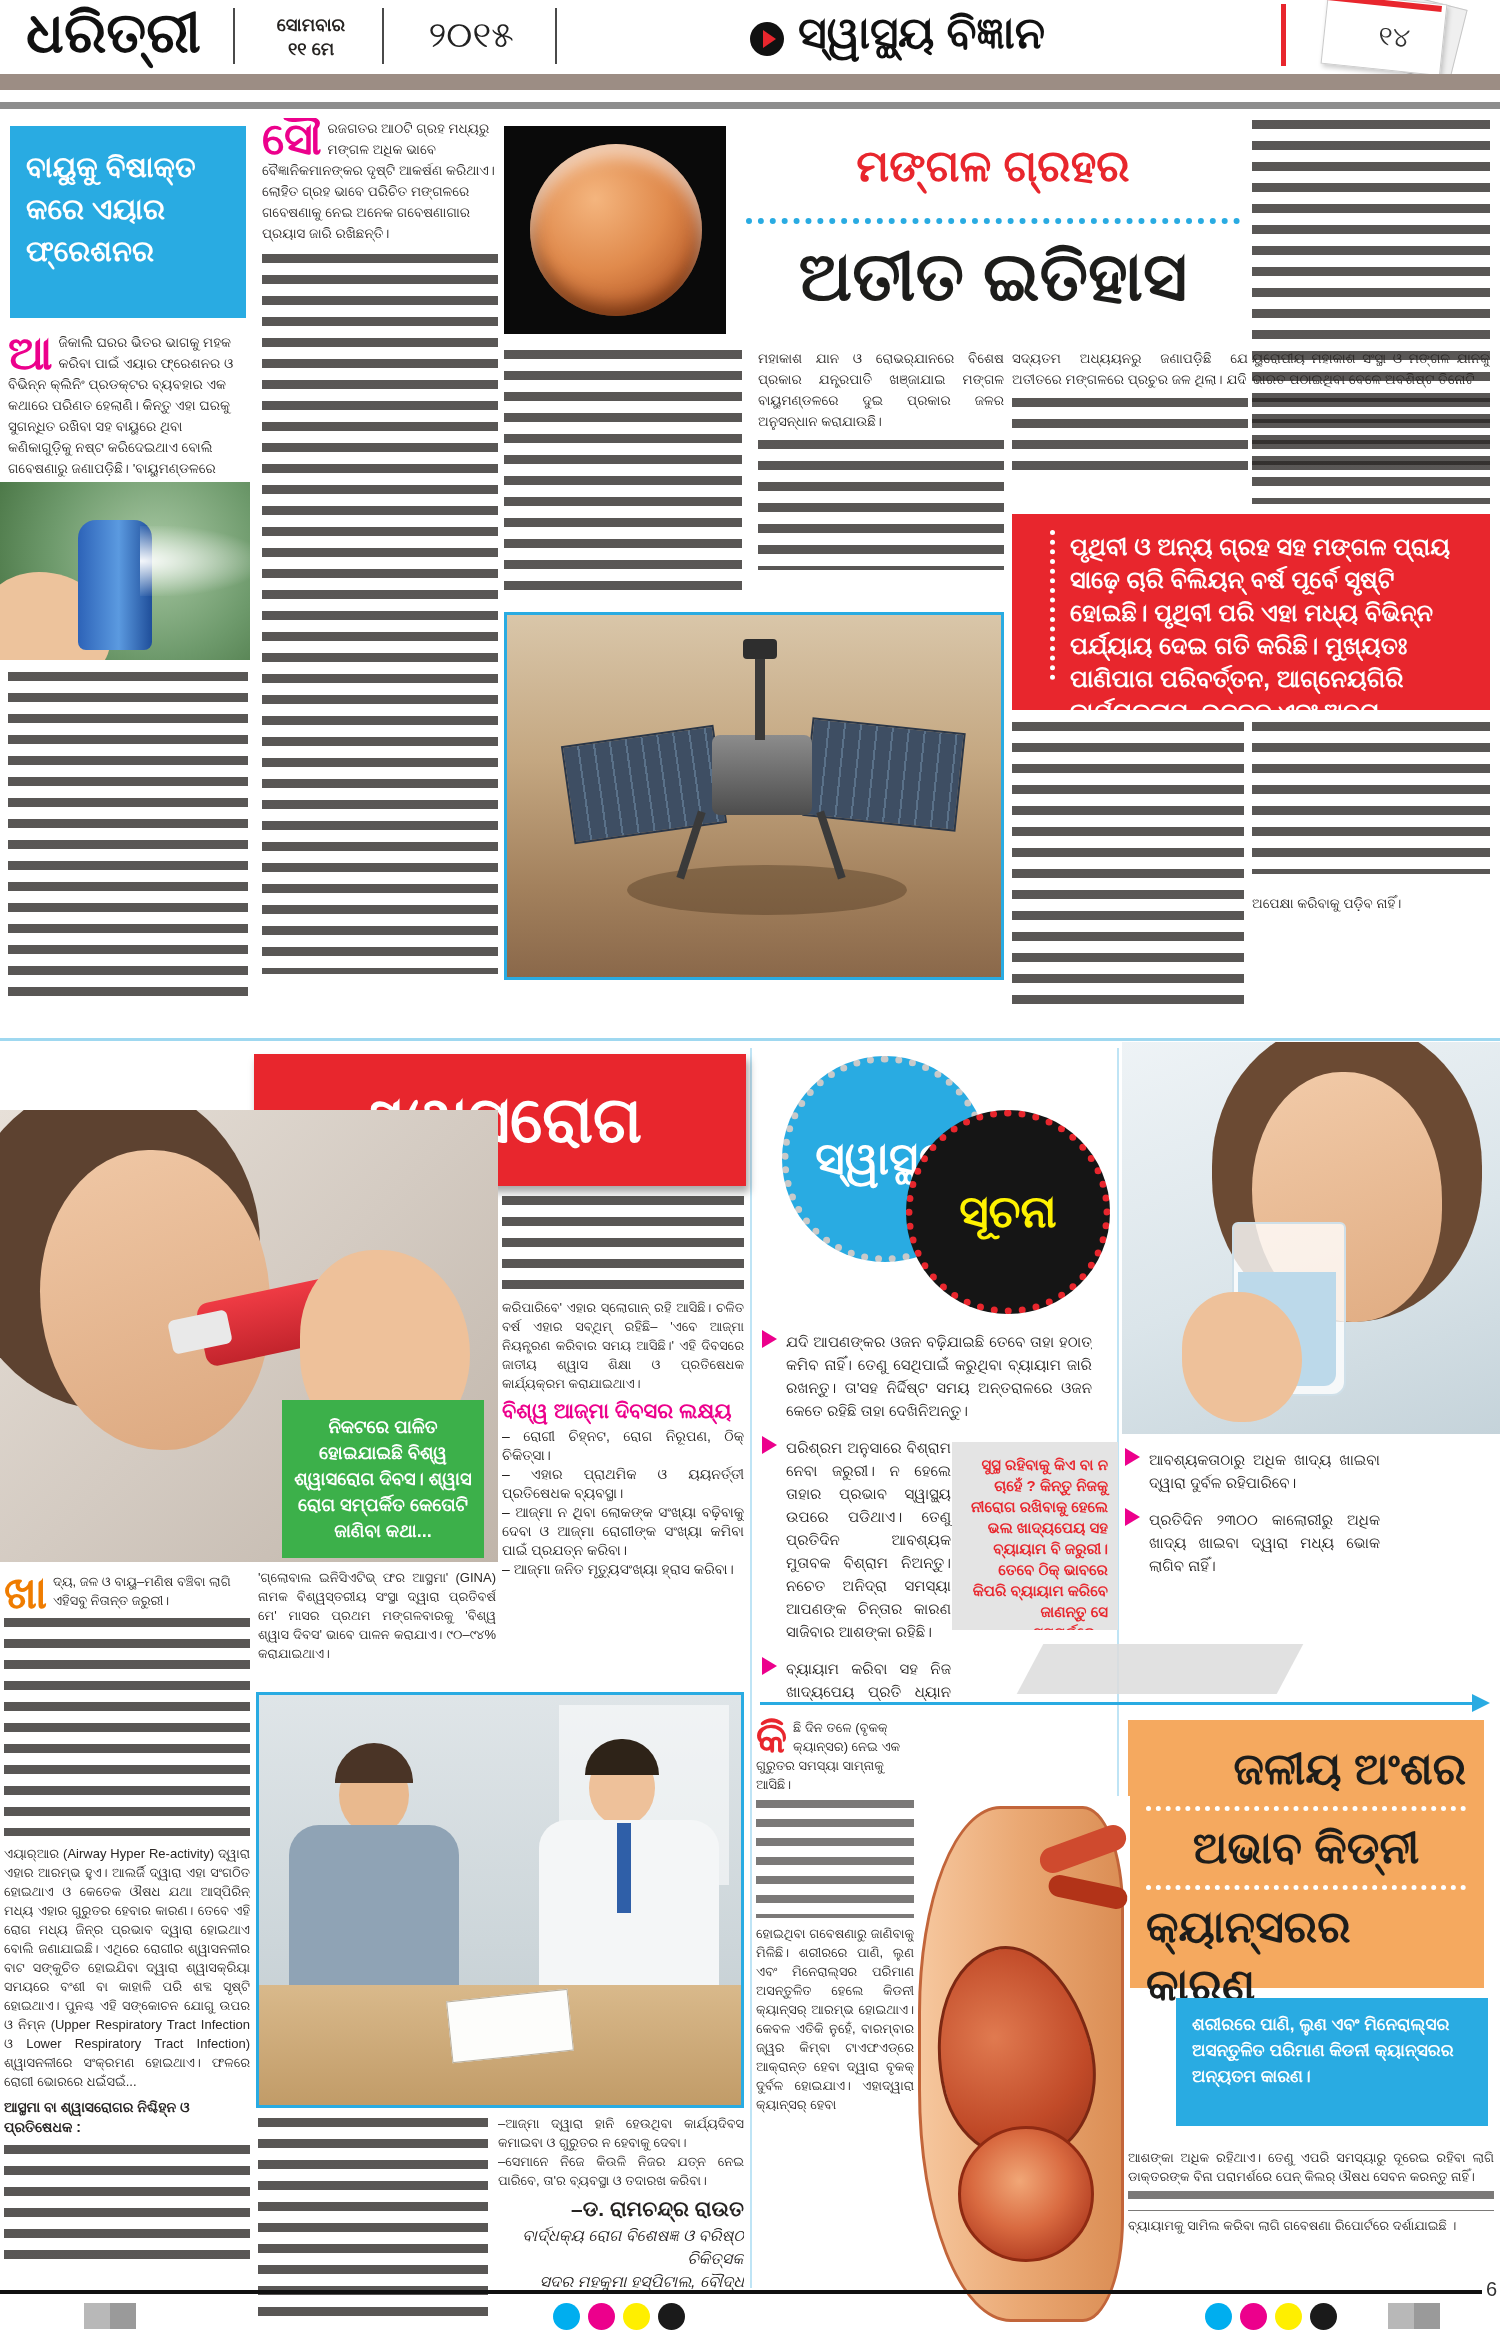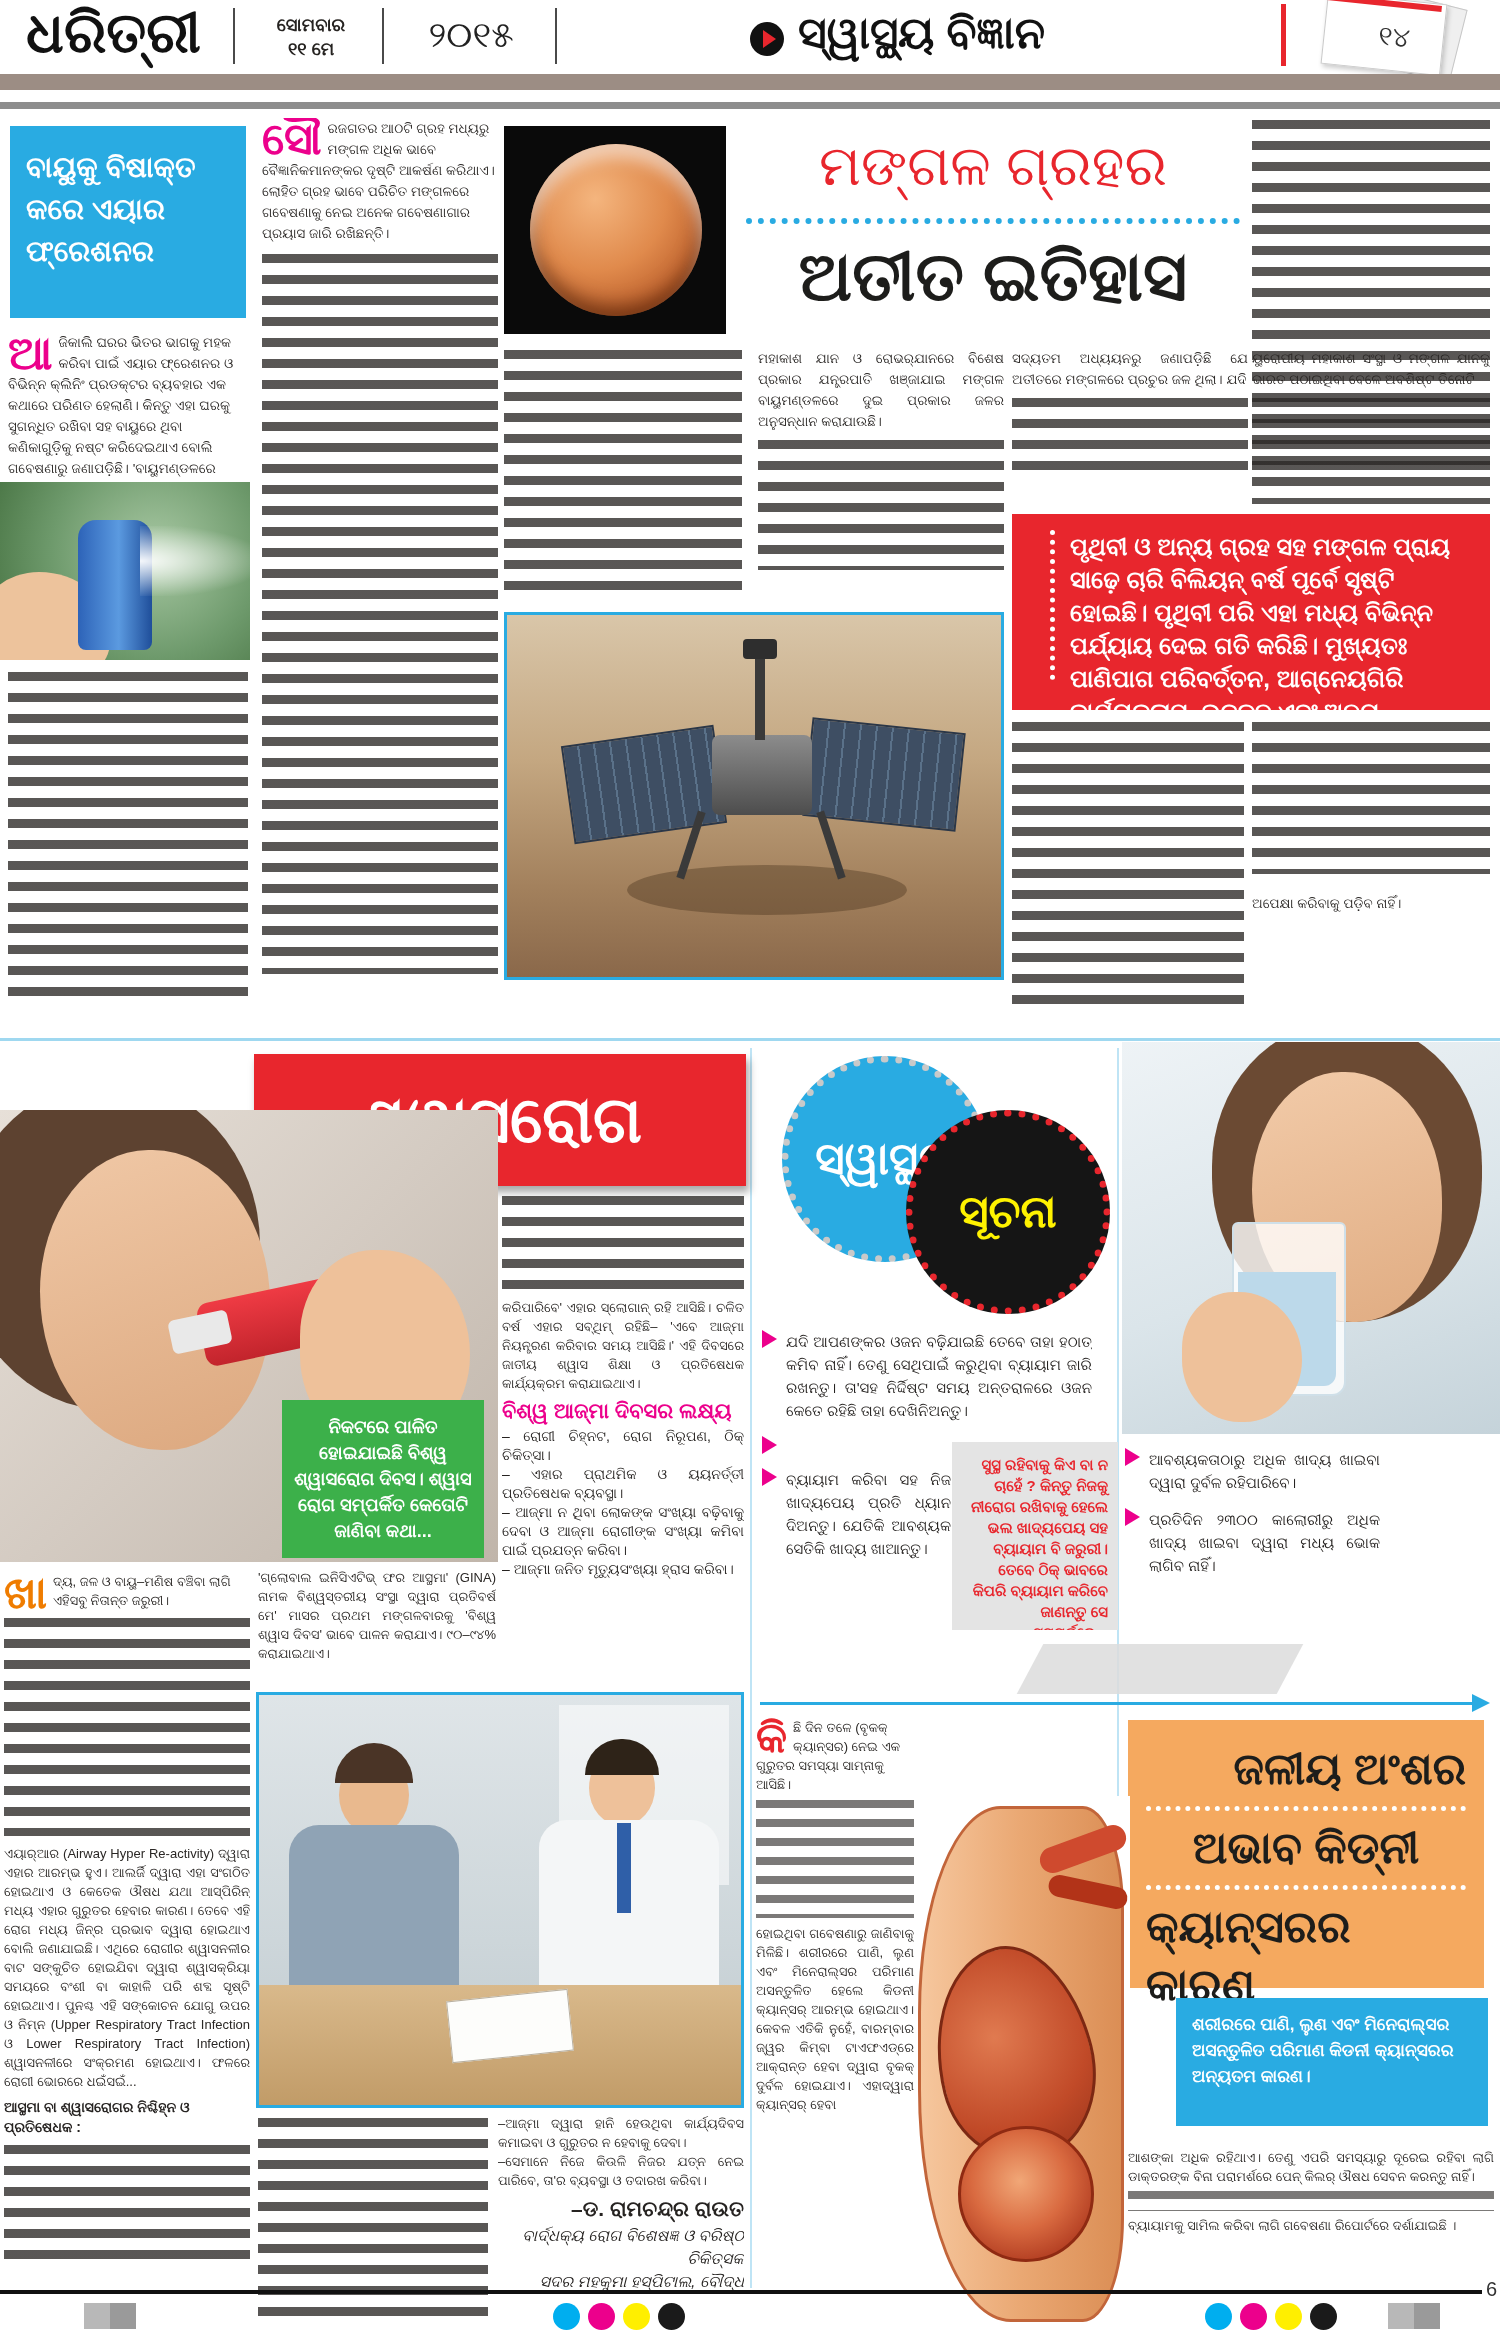--- a/index.html
+++ b/index.html
@@ -76,21 +76,21 @@
     <div class="fill" style="margin-top:10px;height:720px;"></div>
   </div>
 
   <div class="abs photo" style="left:504px;top:126px;width:222px;height:208px;background:#0a0a0a;">
     <div class="abs" style="left:26px;top:18px;width:172px;height:172px;border-radius:50%;
                 background:radial-gradient(circle at 38% 32%, #f4b57e 0%, #e08a4c 45%, #b85a27 80%, #8d3c16 100%);
                 box-shadow:inset 0 14px 16px rgba(255,255,255,.55), inset 0 -10px 18px rgba(60,20,0,.55);"></div>
   </div>
 
   <div class="abs" style="left:742px;top:122px;width:502px;height:214px;text-align:center;">
-    <div style="font-size:56px;font-weight:normal;color:#e8262d;line-height:88px;">ମଙ୍ଗଳ ଗ୍ରହର</div>
+    <div style="font-size:44px;font-weight:bold;color:#e8262d;line-height:88px;">ମଙ୍ଗଳ ଗ୍ରହର</div>
     <div class="dotline" style="margin:8px 4px;"></div>
     <div style="font-size:68px;font-weight:bold;color:#1d1d1b;line-height:88px;">ଅତୀତ ଇତିହାସ</div>
   </div>
 
   <div class="abs fill" style="left:1252px;top:120px;width:238px;height:384px;"></div>
 
   <div class="abs fill" style="left:504px;top:350px;width:238px;height:252px;"></div>
 
   <div class="abs" style="left:758px;top:348px;width:246px;height:256px;overflow:hidden;">
     <div class="p">ମହାକାଶ ଯାନ ଓ ରୋଭର୍‌ଯାନରେ ବିଶେଷ ପ୍ରକାର ଯନ୍ତ୍ରପାତି ଖଞ୍ଜାଯାଇ ମଙ୍ଗଳ ବାୟୁମଣ୍ଡଳରେ ଦୁଇ ପ୍ରକାର ଜଳର ଅନୁସନ୍ଧାନ କରାଯାଉଛି।</div>
@@ -207,20 +207,21 @@
     <span style="font-size:45px;font-weight:bold;color:#fff200;line-height:190px;">ସୂଚନା</span>
   </div>
 
   <div class="abs" style="left:762px;top:1330px;width:330px;height:372px;overflow:hidden;">
     <div class="bullet">
       <span class="tri"></span>
       <span class="bt">ଯଦି ଆପଣଙ୍କର ଓଜନ ବଢ଼ିଯାଇଛି ତେବେ ତାହା ହଠାତ୍ କମିବ ନାହିଁ। ତେଣୁ ସେଥିପାଇଁ କରୁଥିବା ବ୍ୟାୟାମ ଜାରି ରଖନ୍ତୁ। ତା'ସହ ନିର୍ଦ୍ଦିଷ୍ଟ ସମୟ ଅନ୍ତରାଳରେ ଓଜନ କେତେ ରହିଛି ତାହା ଦେଖିନିଅନ୍ତୁ।</span>
     </div>
     <div class="bullet">
       <span class="tri"></span>
+      <span class="bt" style="width:165px;">ପରିଶ୍ରମ ଅନୁସାରେ ବିଶ୍ରାମ ନେବା ଜରୁରୀ। ନ ହେଲେ ତାହାର ପ୍ରଭାବ ସ୍ୱାସ୍ଥ୍ୟ ଉପରେ ପଡିଥାଏ। ତେଣୁ ପ୍ରତିଦିନ ଆବଶ୍ୟକ ମୁତାବକ ବିଶ୍ରାମ ନିଅନ୍ତୁ। ନଚେତ ଅନିଦ୍ରା ସମସ୍ୟା ଆପଣଙ୍କ ଚିନ୍ତାର କାରଣ ସାଜିବାର ଆଶଙ୍କା ରହିଛି।</span>
     </div>
     <div class="bullet">
       <span class="tri"></span>
       <span class="bt" style="width:165px;">ବ୍ୟାୟାମ କରିବା ସହ ନିଜ ଖାଦ୍ୟପେୟ ପ୍ରତି ଧ୍ୟାନ ଦିଅନ୍ତୁ। ଯେତିକି ଆବଶ୍ୟକ ସେତିକି ଖାଦ୍ୟ ଖାଆନ୍ତୁ।</span>
     </div>
   </div>
 
   <div class="abs" style="left:952px;top:1442px;width:166px;height:188px;background:#e4e4e4;box-sizing:border-box;padding:12px 10px;text-align:right;overflow:hidden;">
     <span style="font-size:15px;font-weight:bold;color:#e8262d;line-height:21px;">ସୁସ୍ଥ ରହିବାକୁ କିଏ ବା ନ ଚାହେଁ ? କିନ୍ତୁ ନିଜକୁ ନୀରୋଗ ରଖିବାକୁ ହେଲେ ଭଲ ଖାଦ୍ୟପେୟ ସହ ବ୍ୟାୟାମ ବି ଜରୁରୀ। ତେବେ ଠିକ୍ ଭାବରେ କିପରି ବ୍ୟାୟାମ କରିବେ ଜାଣନ୍ତୁ ସେ ସମ୍ପର୍କରେ...</span>
   </div>

